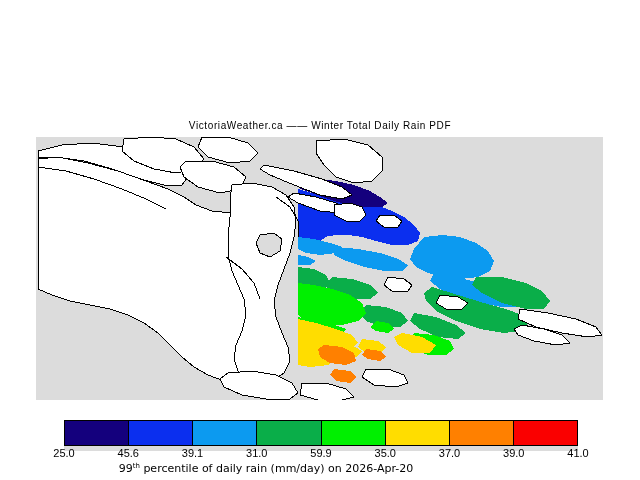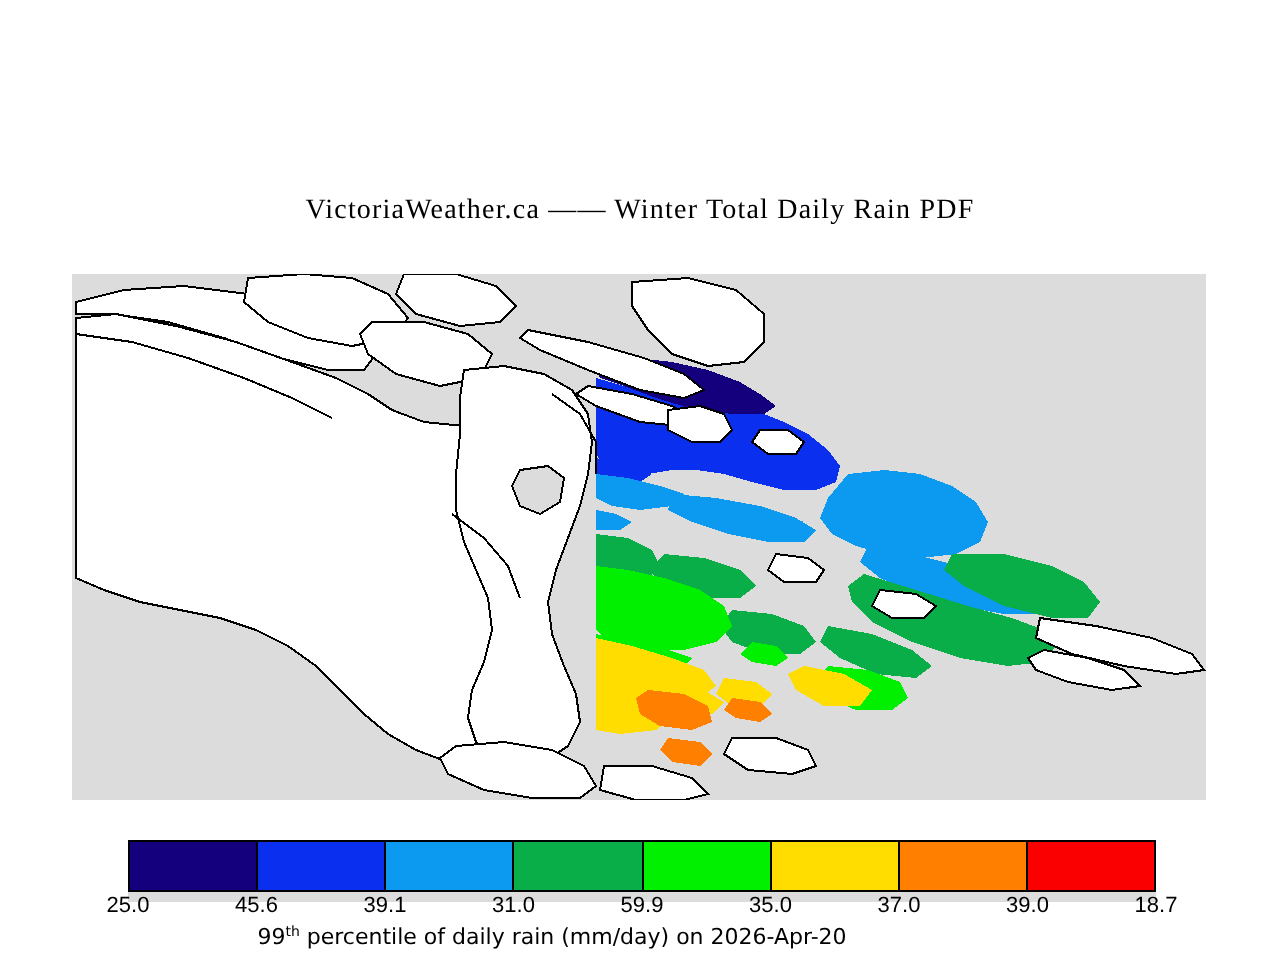--- a/index.html
+++ b/index.html
@@ -11,25 +11,25 @@
     position: relative;
     width: 640px;
     height: 480px;
     background: #ffffff;
     font-family: "DejaVu Sans", sans-serif;
     overflow: hidden;
   }
   #title {
     position: absolute;
     left: 0;
-    top: 98px;
+    top: 120px;
     width: 640px;
     text-align: center;
-    font-family: Liberation Serif, serif;
-    font-size: 14px;
+    font-family: Liberation Sans, sans-serif;
+    font-size: 10px;
     letter-spacing: 0.6px;
     color: #000000;
     white-space: nowrap;
   }
   #map-panel {
     position: absolute;
     left: 36px;
     top: 137px;
     width: 567px;
     height: 263px;
@@ -92,21 +92,20 @@
   #cb-caption {
     position: absolute;
     left: 0;
     top: 47px;
     width: 532px;
     text-align: center;
     font-family: "DejaVu Sans", sans-serif;
     font-size: 11px;
     color: #000000;
     white-space: nowrap;
-    margin-left: 10px;
   }
   #cb-caption sup {
     font-size: 7px;
     vertical-align: 4px;
   }
 </style>
 </head>
 <body>
 
 <div id="page">
@@ -247,19 +246,19 @@
 
     <div id="cb-ticks">
       <span class="cb-tick" style="left:0%">25.0</span>
       <span class="cb-tick" style="left:12.5%">45.6</span>
       <span class="cb-tick" style="left:25%">39.1</span>
       <span class="cb-tick" style="left:37.5%">31.0</span>
       <span class="cb-tick" style="left:50%">59.9</span>
       <span class="cb-tick" style="left:62.5%">35.0</span>
       <span class="cb-tick" style="left:75%">37.0</span>
       <span class="cb-tick" style="left:87.5%">39.0</span>
-      <span class="cb-tick" style="left:100%">18.7</span>
+      <span class="cb-tick" style="left:100%">41.0</span>
     </div>
 
     <div id="cb-caption"><span>99</span><sup>th</sup><span> percentile of daily rain (mm/day) on 2026-Apr-20</span></div>
   </div>
 
 </div>
 
 </body></html>

